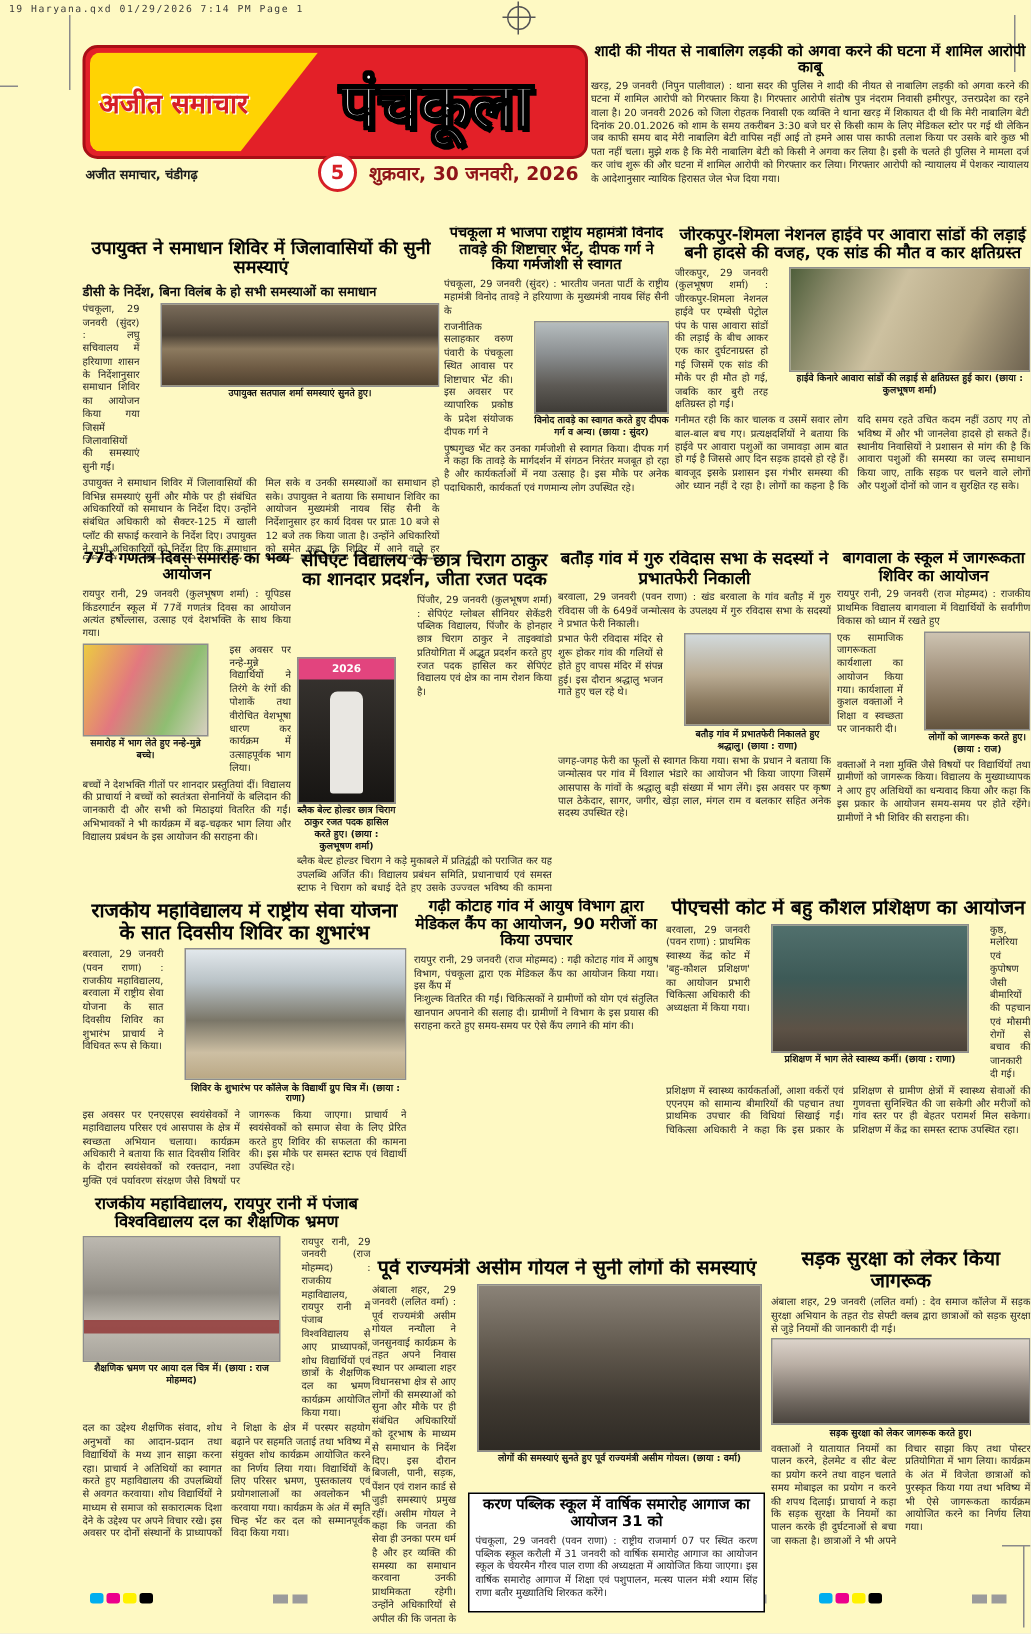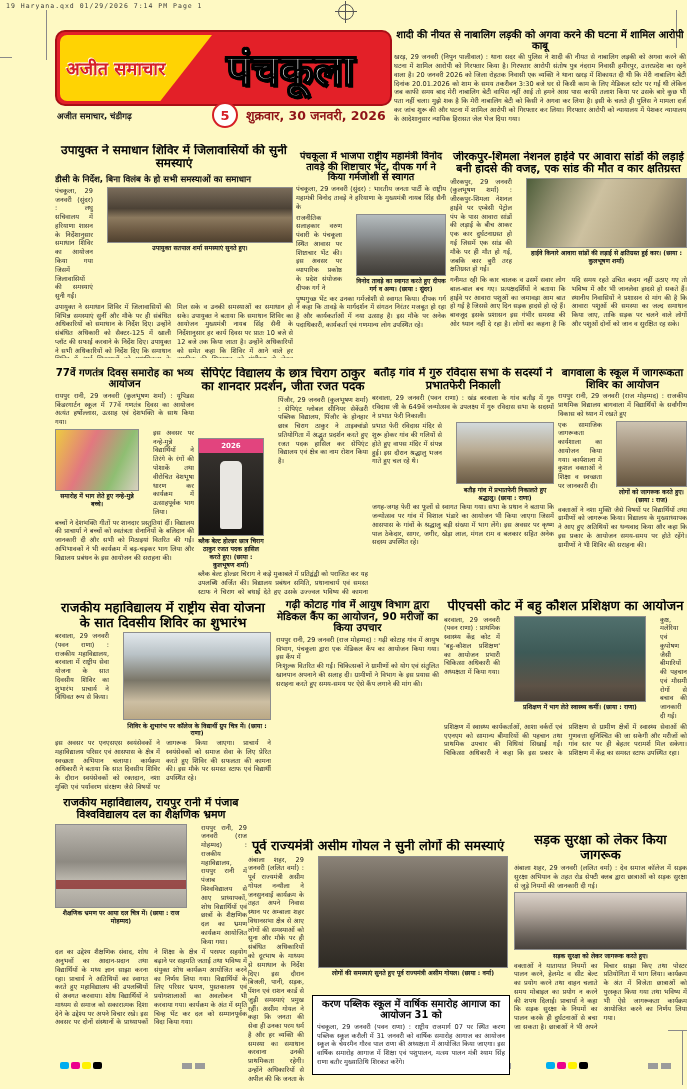--- a/index.html
+++ b/index.html
@@ -89,21 +89,21 @@
   <div class="abs pgcirc">
     <span>5</span>
   </div>
   <div class="abs dateline">शुक्रवार, 30 जनवरी, 2026</div>
 
   <section class="art" style="left:394px;top:29px;width:292px;height:119px;">
     <h2 class="hl" style="font-size:10px;">शादी की नीयत से नाबालिग लड़की को अगवा करने की घटना में शामिल आरोपी काबू</h2>
     <p class="body">खरड़, 29 जनवरी (निपुन पालीवाल) : थाना सदर की पुलिस ने शादी की नीयत से नाबालिग लड़की को अगवा करने की घटना में शामिल आरोपी को गिरफ्तार किया है। गिरफ्तार आरोपी संतोष पुत्र नंदराम निवासी हमीरपुर, उत्तरप्रदेश का रहने वाला है। 20 जनवरी 2026 को जिला रोहतक निवासी एक व्यक्ति ने थाना खरड़ में शिकायत दी थी कि मेरी नाबालिग बेटी दिनांक 20.01.2026 को शाम के समय तकरीबन 3:30 बजे घर से किसी काम के लिए मेडिकल स्टोर पर गई थी लेकिन जब काफी समय बाद मेरी नाबालिग बेटी वापिस नहीं आई तो हमने आस पास काफी तलाश किया पर उसके बारे कुछ भी पता नहीं चला। मुझे शक है कि मेरी नाबालिग बेटी को किसी ने अगवा कर लिया है। इसी के चलते ही पुलिस ने मामला दर्ज कर जांच शुरू की और घटना में शामिल आरोपी को गिरफ्तार कर लिया। गिरफ्तार आरोपी को न्यायालय में पेशकर न्यायालय के आदेशानुसार न्यायिक हिरासत जेल भेज दिया गया।</p>
   </section>
 
-  <section class="art" style="left:55px;top:144px;width:238px;height:214px;">
+  <section class="art" style="left:55px;top:159px;width:238px;height:214px;">
     <h2 class="hl" style="font-size:12px;">उपायुक्त ने समाधान शिविर में जिलावासियों की सुनी समस्याएं</h2>
     <h3 class="sub">डीसी के निर्देश, बिना विलंब के हो सभी समस्याओं का समाधान</h3>
     <div class="row">
       <p class="body side" style="width:38px;">पंचकूला, 29 जनवरी (सुंदर) : लघु सचिवालय में हरियाणा शासन के निर्देशानुसार समाधान शिविर का आयोजन किया गया जिसमें जिलावासियों की समस्याएं सुनी गईं।</p>
       <figure class="figwrap">
         <div class="photo ph-meeting" style="height:56px;"></div>
         <figcaption class="cap">उपायुक्त सतपाल शर्मा समस्याएं सुनते हुए।</figcaption>
       </figure>
     </div>
     <p class="body cols2">उपायुक्त ने समाधान शिविर में जिलावासियों की विभिन्न समस्याएं सुनीं और मौके पर ही संबंधित अधिकारियों को समाधान के निर्देश दिए। उन्होंने संबंधित अधिकारी को सैक्टर-125 में खाली प्लॉट की सफाई करवाने के निर्देश दिए। उपायुक्त ने सभी अधिकारियों को निर्देश दिए कि समाधान शिविर में आई शिकायतों को प्राथमिकता के आधार पर बिना विलम्ब किए समाधान करें ताकि जिलावासियों को समय पर योजनाओं का लाभ मिल सके व उनकी समस्याओं का समाधान हो सके। उपायुक्त ने बताया कि समाधान शिविर का आयोजन मुख्यमंत्री नायब सिंह सैनी के निर्देशानुसार हर कार्य दिवस पर प्रातः 10 बजे से 12 बजे तक किया जाता है। उन्होंने अधिकारियों को समेत कहा कि शिविर में आने वाले हर नागरिक की शिकायत को गंभीरता से लेकर उसका त्वरित निपटारा सुनिश्चित किया जाए।</p>

